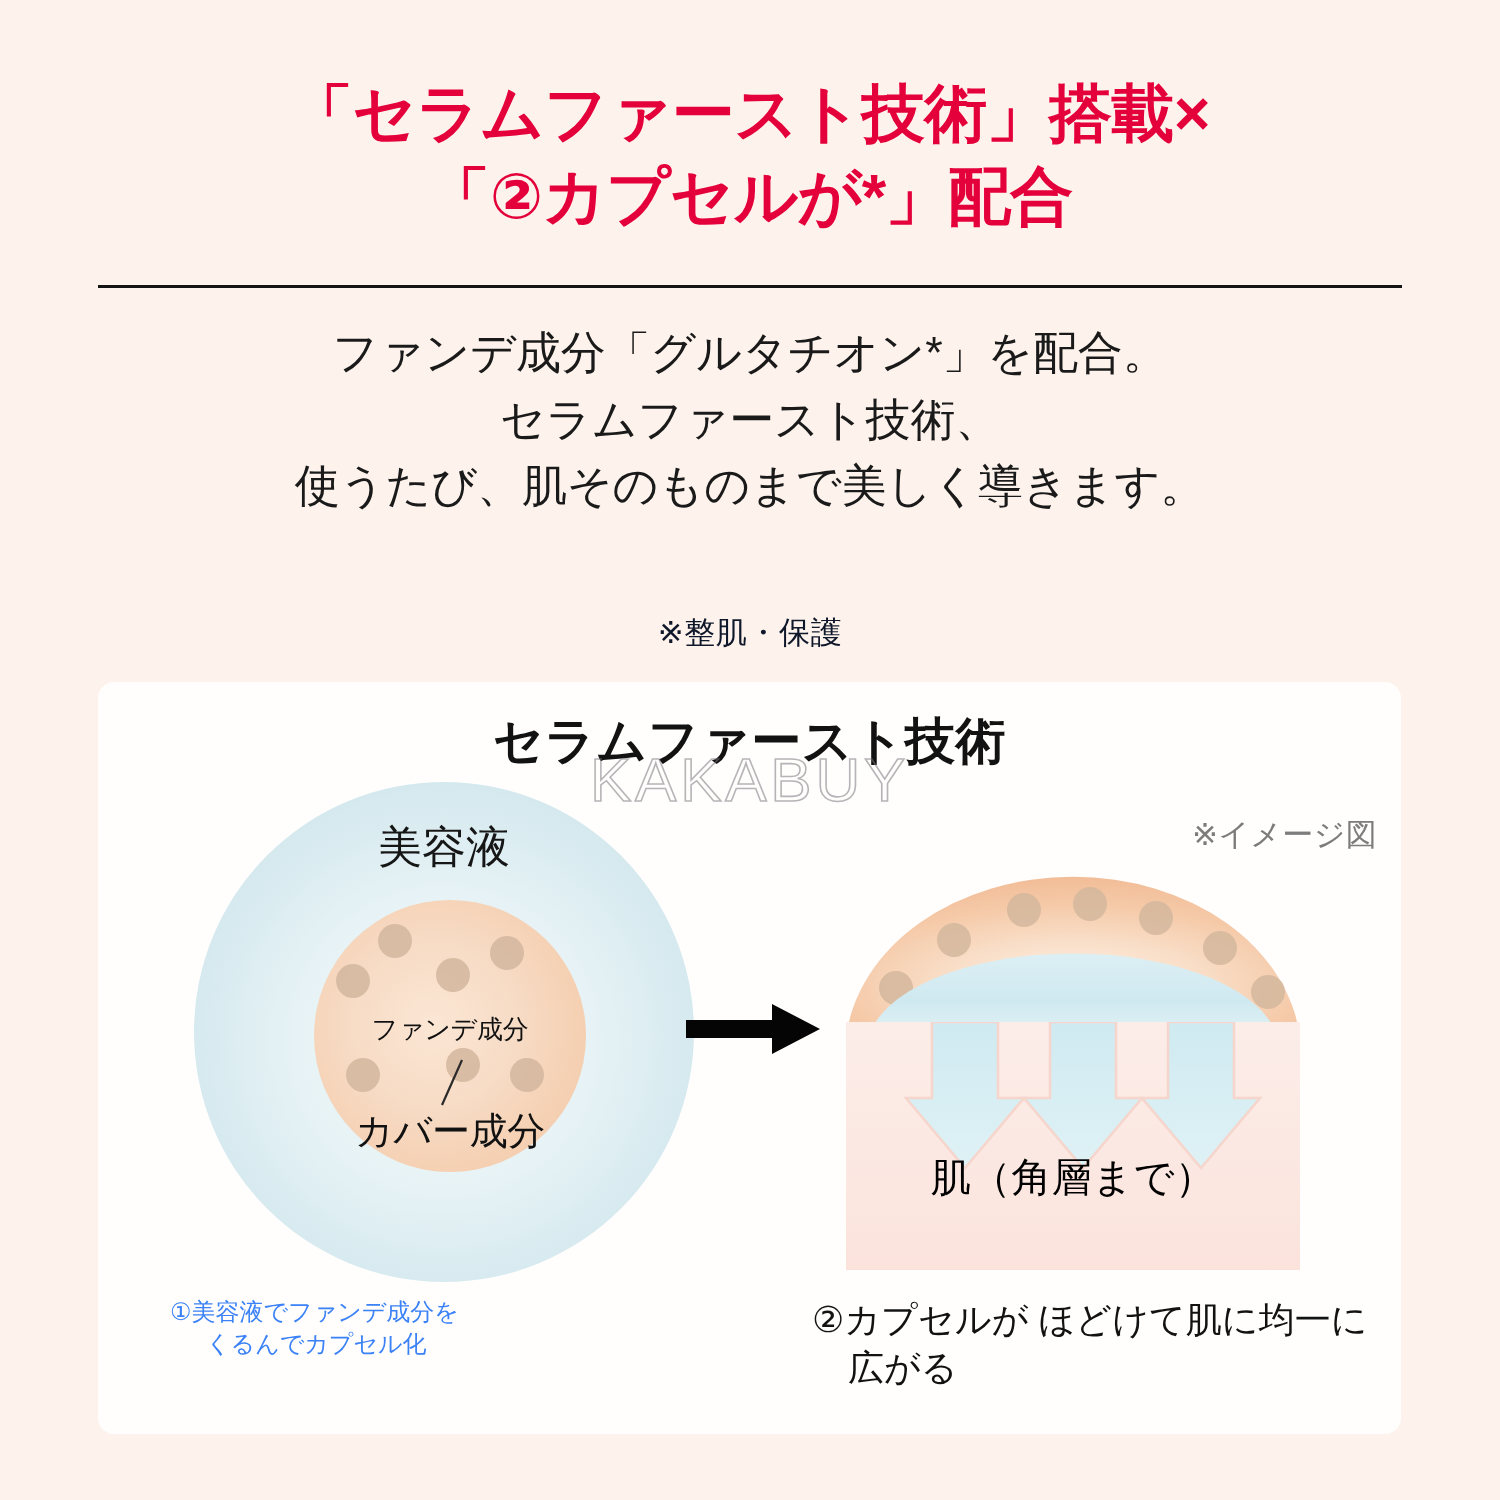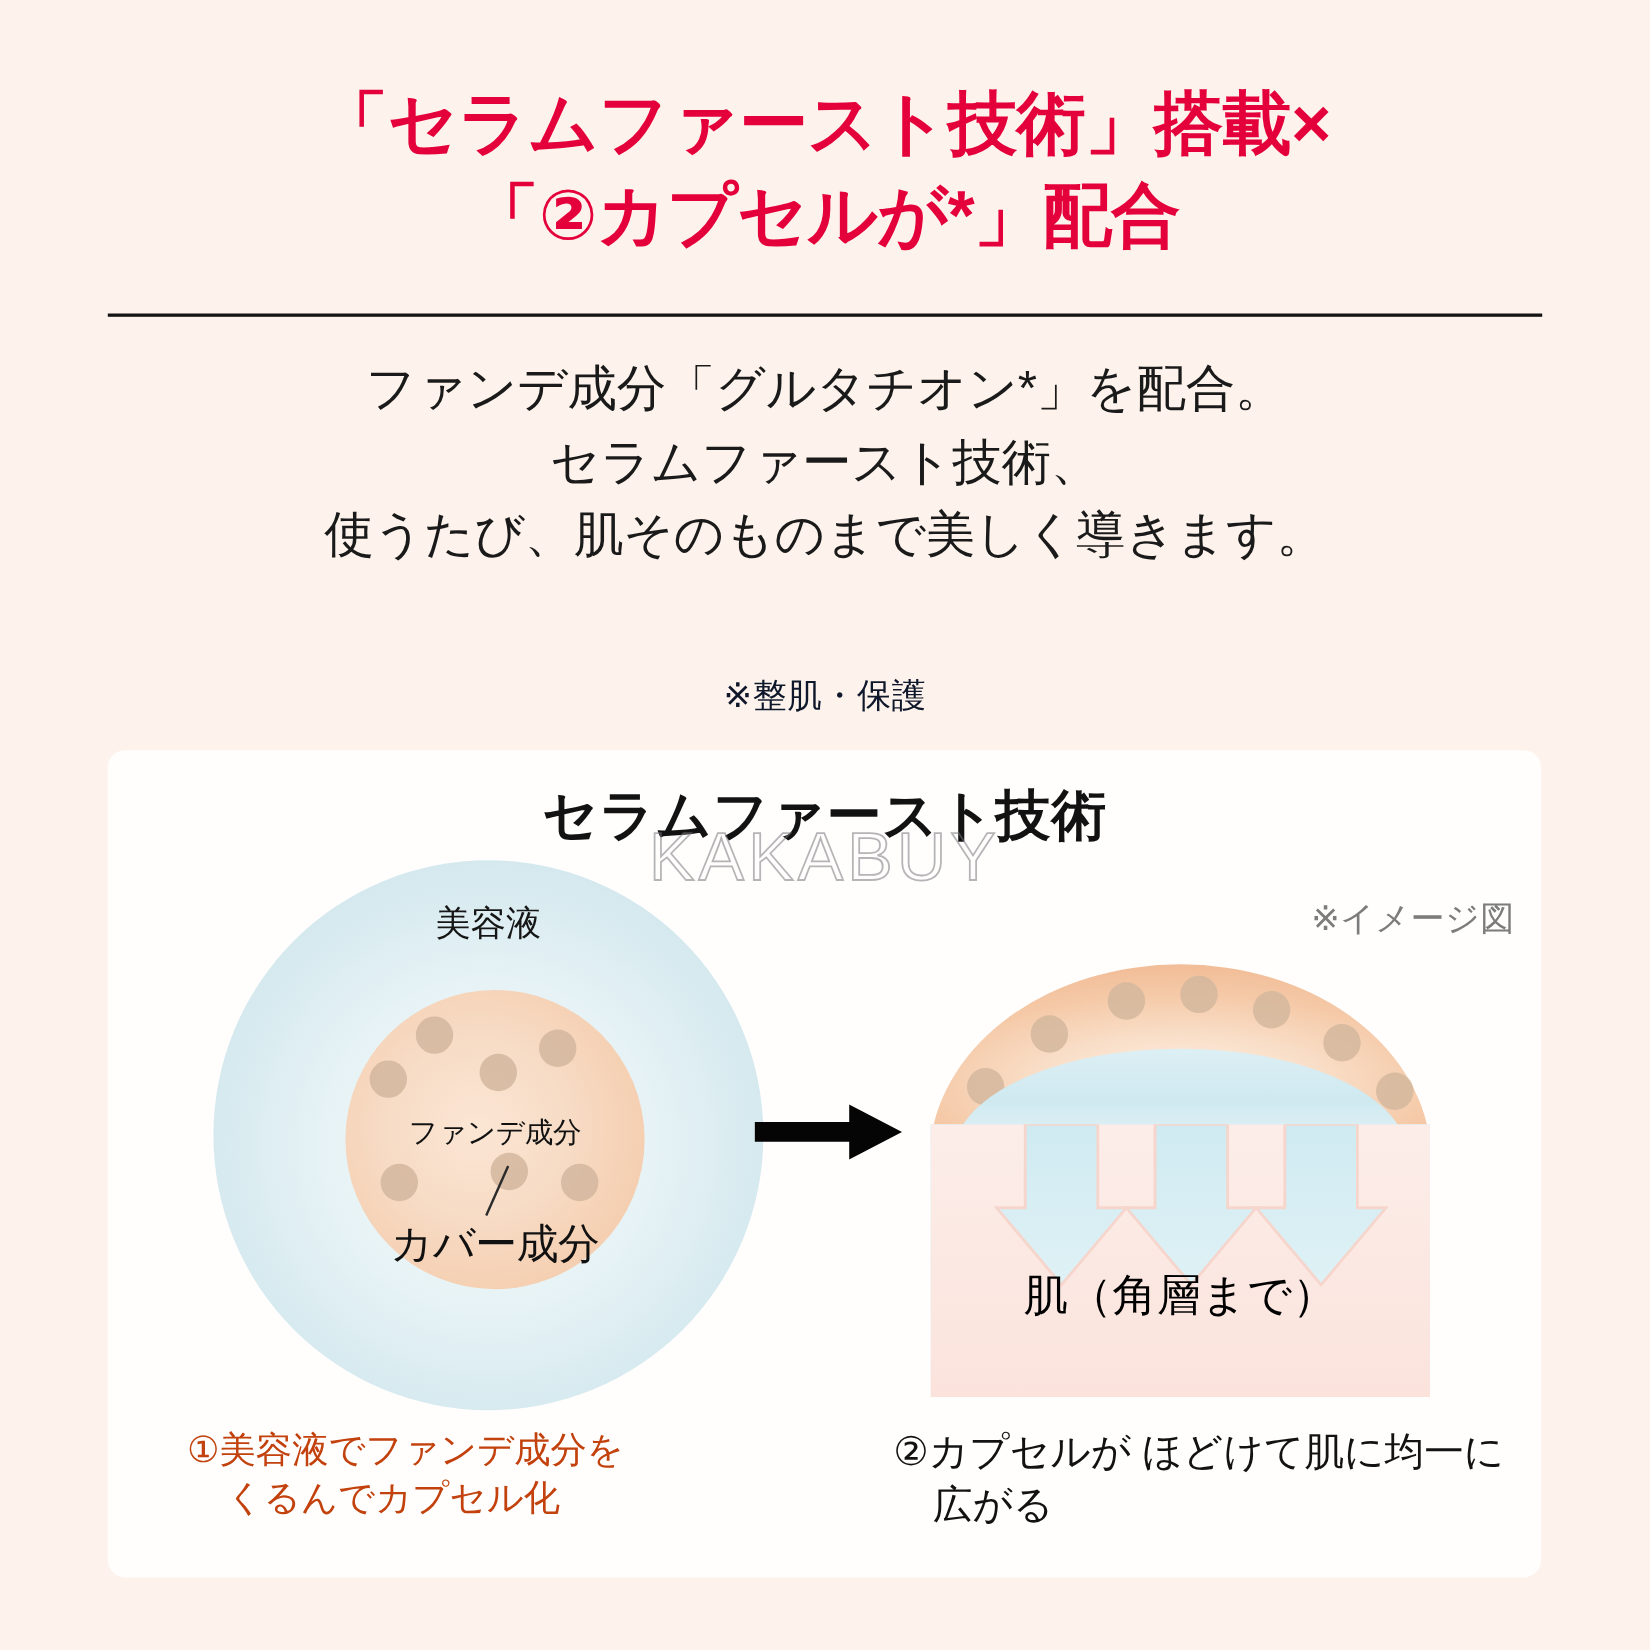--- a/index.html
+++ b/index.html
@@ -73,21 +73,21 @@
   }
 
   
   .left-diagram{position:absolute;left:96px;top:100px;width:500px;height:500px;}
   .serum-circle{
     position:absolute;left:0;top:0;width:500px;height:500px;border-radius:50%;
     background:radial-gradient(circle at 50% 52%,#F4FBFC 0%,#E6F2F5 42%,#D3E8EE 74%,#CFE6EC 100%);
   }
   .serum-label{
     position:absolute;left:0;top:36px;width:100%;text-align:center;
-    color:#161616;font-size:32px;font-weight:500;
+    color:#161616;font-size:44px;font-weight:500;
   }
   .fonde-circle{
     position:absolute;left:120px;top:118px;width:272px;height:272px;border-radius:50%;
     background:radial-gradient(circle at 44% 46%,#FBE6D4 0%,#F7DCC6 38%,#F5CFB1 72%,#F3C6A3 100%);
   }
   .dot{position:absolute;border-radius:50%;background:#D4B79E;opacity:.88;}
   .fonde-label{
     position:absolute;left:0;top:112px;width:100%;text-align:center;
     color:#111;font-size:26px;font-weight:500;letter-spacing:-0.01em;
   }
@@ -210,21 +210,21 @@
           <g fill="none" stroke="#F6D6CC" stroke-width="2.6">
             <path d="M104 222 H170 V298 H196 L137 368 L78 298 H104 Z"></path>
             <path d="M222 222 H288 V298 H314 L255 368 L196 298 H222 Z"></path>
             <path d="M340 222 H406 V298 H432 L373 368 L314 298 H340 Z"></path>
           </g>
         </g>
       </svg>
       <div class="skin-label">肌（角層まで）</div>
     </div>
 
-    <div style="position:absolute;left:72px;top:614px;width:560px;color:#c2410c;font-size:33px;line-height:1.33;">
+    <div style="position:absolute;left:72px;top:614px;width:560px;color:#3b82f6;font-size:24px;line-height:1.33;">
       <div>①美容液でファンデ成分を</div>
       <div style="padding-left:36px;">くるんでカプセル化</div>
     </div>
 
     <div style="position:absolute;left:714px;top:614px;width:600px;color:#121212;font-size:36px;line-height:1.33;">
       <div>②カプセルが ほどけて肌に均一に</div>
       <div style="padding-left:36px;">広がる</div>
     </div>
 
   </div>

